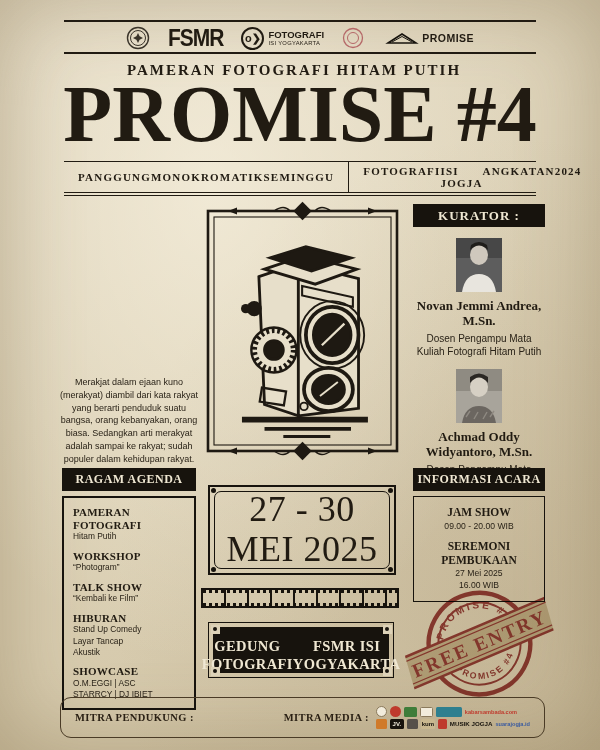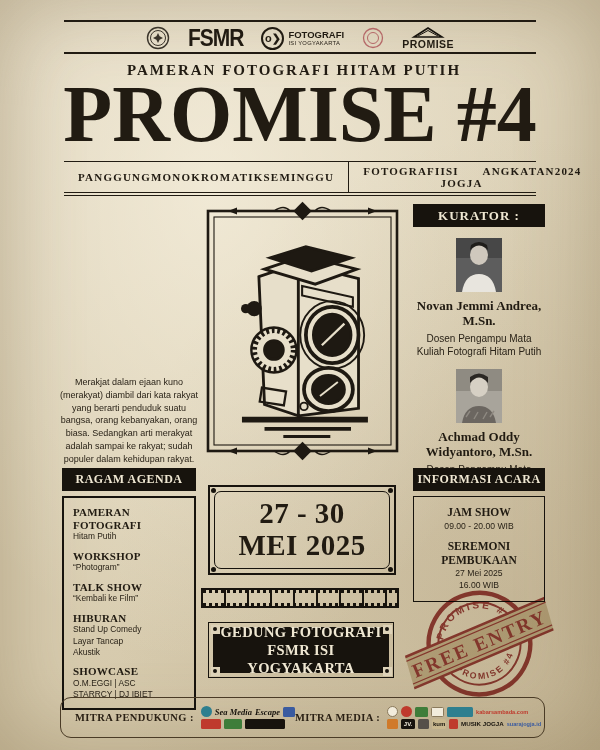--- a/index.html
+++ b/index.html
@@ -14,21 +14,21 @@
   }
   .rule{position:absolute;left:64px;right:64px;border-top:2px solid #211b12;}
 
   
   .logo-row{position:absolute;left:64px;right:64px;top:24px;height:28px;display:flex;align-items:center;justify-content:center;gap:18px;}
   .fsmr-text{font-family:"Liberation Sans",sans-serif;font-weight:bold;font-size:21px;letter-spacing:-1px;transform:scaleY(1.12);}
   .foto-logo{display:flex;align-items:center;gap:4px;}
   .foto-mark{width:19px;height:19px;border:2px solid #211b12;border-radius:50%;display:flex;align-items:center;justify-content:center;font-family:"Liberation Sans",sans-serif;font-weight:bold;font-size:11px;line-height:1;}
   .foto-text{font-family:"Liberation Sans",sans-serif;font-weight:bold;font-size:9.5px;line-height:1.05;}
   .foto-text small{display:block;font-size:5.8px;font-weight:normal;letter-spacing:.3px;}
-  .promise-logo{display:flex;flex-direction:column;align-items:center;}
+  .promise-logo{display:flex;flex-direction:row;align-items:center;}
   .promise-text{font-family:"Liberation Sans",sans-serif;font-weight:bold;font-size:10.5px;letter-spacing:.5px;}
 
   .kicker{position:absolute;left:0;right:12px;top:62px;text-align:center;font-size:15px;font-weight:600;letter-spacing:2px;}
   .main-title{position:absolute;left:0;right:0;top:74px;text-align:center;font-size:80px;font-weight:bold;line-height:1.0;letter-spacing:0px;}
 
   .tagline{position:absolute;left:64px;right:64px;top:161px;height:30px;
     border-top:1.5px solid #211b12;border-bottom:4px double #211b12;
     display:flex;align-items:center;font-size:11px;font-weight:600;letter-spacing:1.2px;}
   .tag-half{flex:1;display:flex;justify-content:space-between;padding:0 14px;}
   .tag-div{width:0;align-self:stretch;border-left:1.5px solid #211b12;}
@@ -55,21 +55,21 @@
   .agenda-box{border:2px solid #17130d;margin-top:5px;padding:8px 9px 7px;text-align:left;}
   .ag-title{font-size:11px;font-weight:bold;line-height:1.15;letter-spacing:.2px;}
   .ag-detail{font-family:"Liberation Sans",sans-serif;font-size:8.4px;line-height:1.35;color:#2a2318;}
   .ag-item{margin-bottom:7px;}
   .ag-item:last-child{margin-bottom:0;}
 
   
   .date-plaque{position:absolute;left:208px;top:485px;width:184px;height:86px;border:2.5px solid #17130d;}
   .date-inner{position:absolute;inset:4px;border:1.5px solid #17130d;border-radius:7px;
     display:flex;flex-direction:column;align-items:center;justify-content:center;}
-  .date-line{font-size:29px;font-weight:bold;line-height:1.1;letter-spacing:.5px;}
+  .date-line{font-size:36px;font-weight:normal;line-height:1.1;letter-spacing:.5px;}
   .dot{position:absolute;width:5px;height:5px;border-radius:50%;background:#17130d;}
 
   
   .film{position:absolute;left:201px;top:588px;width:194px;height:16px;border:2px solid #17130d;background-color:transparent;
     background-image:
       repeating-linear-gradient(90deg,#17130d 0 3px,transparent 3px 6px),
       repeating-linear-gradient(90deg,#17130d 0 3px,transparent 3px 6px),
       repeating-linear-gradient(90deg,transparent 0 21px,#17130d 21px 23px);
     background-size:100% 3px,100% 3px,100% 100%;
     background-position:0 0,0 100%,0 0;
@@ -79,21 +79,21 @@
   .info{position:absolute;left:413px;top:468px;width:132px;text-align:center;}
   .info-bar{height:23px;font-size:12px;letter-spacing:.5px;}
   .info-box{border:1.5px solid #17130d;margin-top:5px;padding:9px 6px 10px;}
   .in-title{font-size:11.5px;font-weight:bold;line-height:1.2;}
   .in-line{font-family:"Liberation Sans",sans-serif;font-size:8.6px;line-height:1.4;color:#2a2318;}
   .in-sec{margin-bottom:8px;} .in-sec:last-child{margin-bottom:0;}
 
   
   .venue{position:absolute;left:208px;top:622px;width:184px;height:54px;border:1.5px solid #17130d;}
   .venue-black{position:absolute;inset:4px;background:#17130d;color:#efe7d2;
-    display:flex;flex-direction:column;align-items:center;justify-content:center;text-align:center;}
+    display:flex;flex-direction:row;align-items:flex-end;justify-content:center;text-align:center;}
   .venue-line{font-size:14.5px;font-weight:bold;line-height:1.25;letter-spacing:.4px;}
   .screw{position:absolute;width:9px;height:9px;background:#ddd2b8;display:flex;align-items:center;justify-content:center;}
   .screw i{width:4px;height:4px;border-radius:50%;background:#17130d;}
 
   
   .stamp{position:absolute;left:405px;top:583px;width:150px;height:125px;transform:rotate(-16deg);opacity:.92;mix-blend-mode:multiply;}
 
   
   .mitra{position:absolute;left:60px;top:697px;width:485px;height:41px;border:1.5px solid #4a3b26;border-radius:11px;
     box-shadow:inset 0 0 0 1px rgba(74,59,38,.0);
@@ -325,33 +325,20 @@
     <g transform="rotate(-7 75 62)">
       <rect x="-12" y="45" width="174" height="33" fill="#dcd2b9" stroke="#a03b38" stroke-width="2.6"></rect>
       <rect x="-7" y="49.5" width="164" height="24" fill="none" stroke="#a03b38" stroke-width="1.2"></rect>
       <text x="75" y="69" text-anchor="middle" font-family="Liberation Serif, serif" font-size="20" font-weight="bold" letter-spacing="2" fill="#a03b38">FREE ENTRY</text>
     </g>
   </svg>
 
   <div class="mitra">
     <div class="mitra-group">
       <span class="mitra-label">MITRA PENDUKUNG :</span>
-      <div class="chip-rows">
-        <div class="chip-row">
-          <span class="chip circle c-teal"></span>
-          <span class="script">Sea Media</span>
-          <span class="script">Escape</span>
-          <span class="chip c-blue" style="width:12px"></span>
-        </div>
-        <div class="chip-row">
-          <span class="chip c-red" style="width:20px"></span>
-          <span class="chip c-green" style="width:18px"></span>
-          <span class="chip c-black" style="width:40px"></span>
-        </div>
-      </div>
     </div>
     <div class="mitra-group">
       <span class="mitra-label">MITRA MEDIA :</span>
       <div class="chip-rows">
         <div class="chip-row">
           <span class="chip circle c-white"></span>
           <span class="chip circle c-red"></span>
           <span class="chip c-green" style="width:13px"></span>
           <span class="chip c-white" style="width:13px"></span>
           <span class="chip c-teal" style="width:26px"></span>

